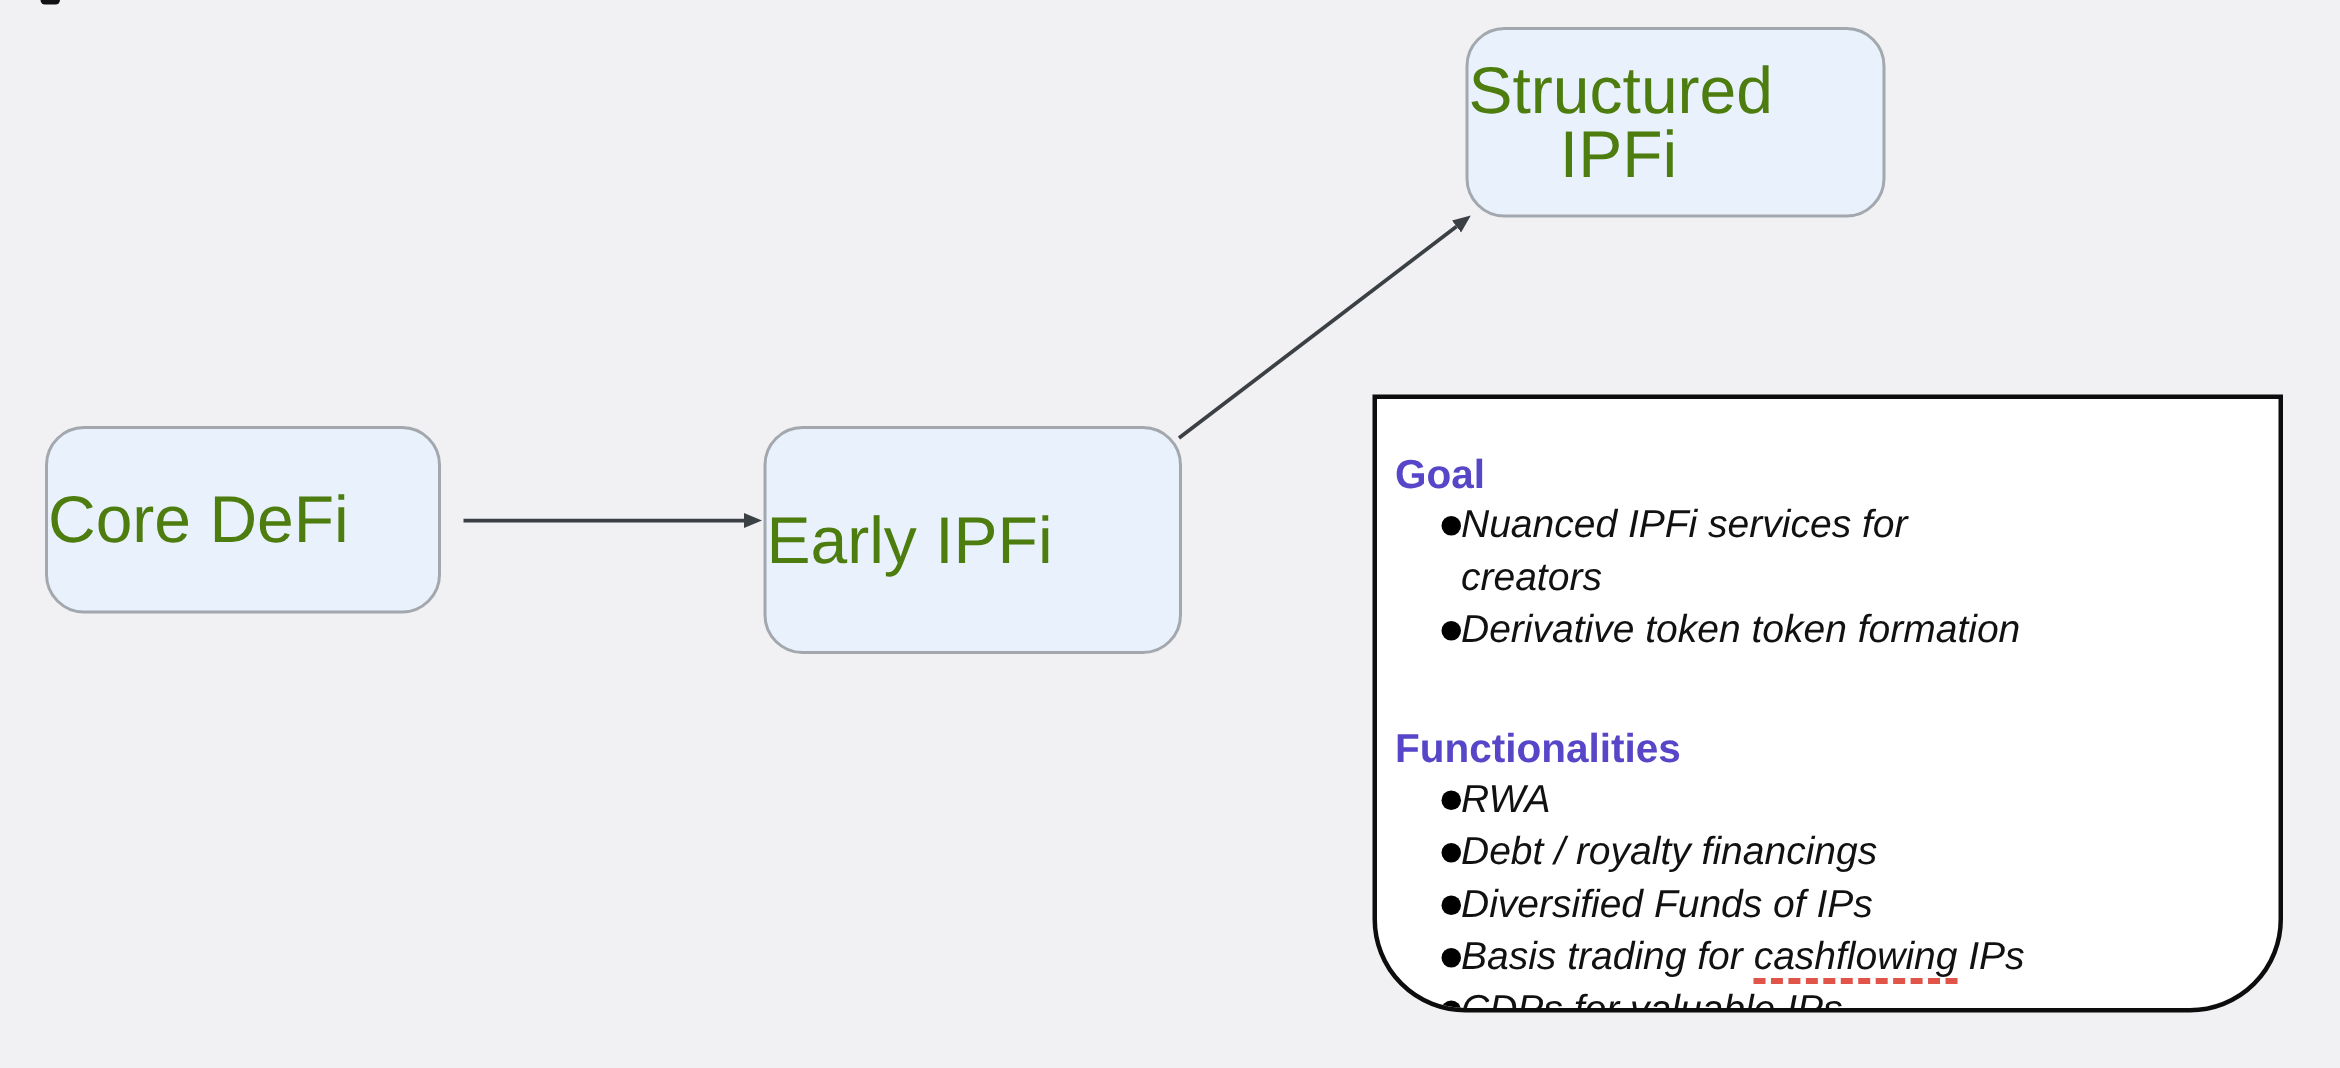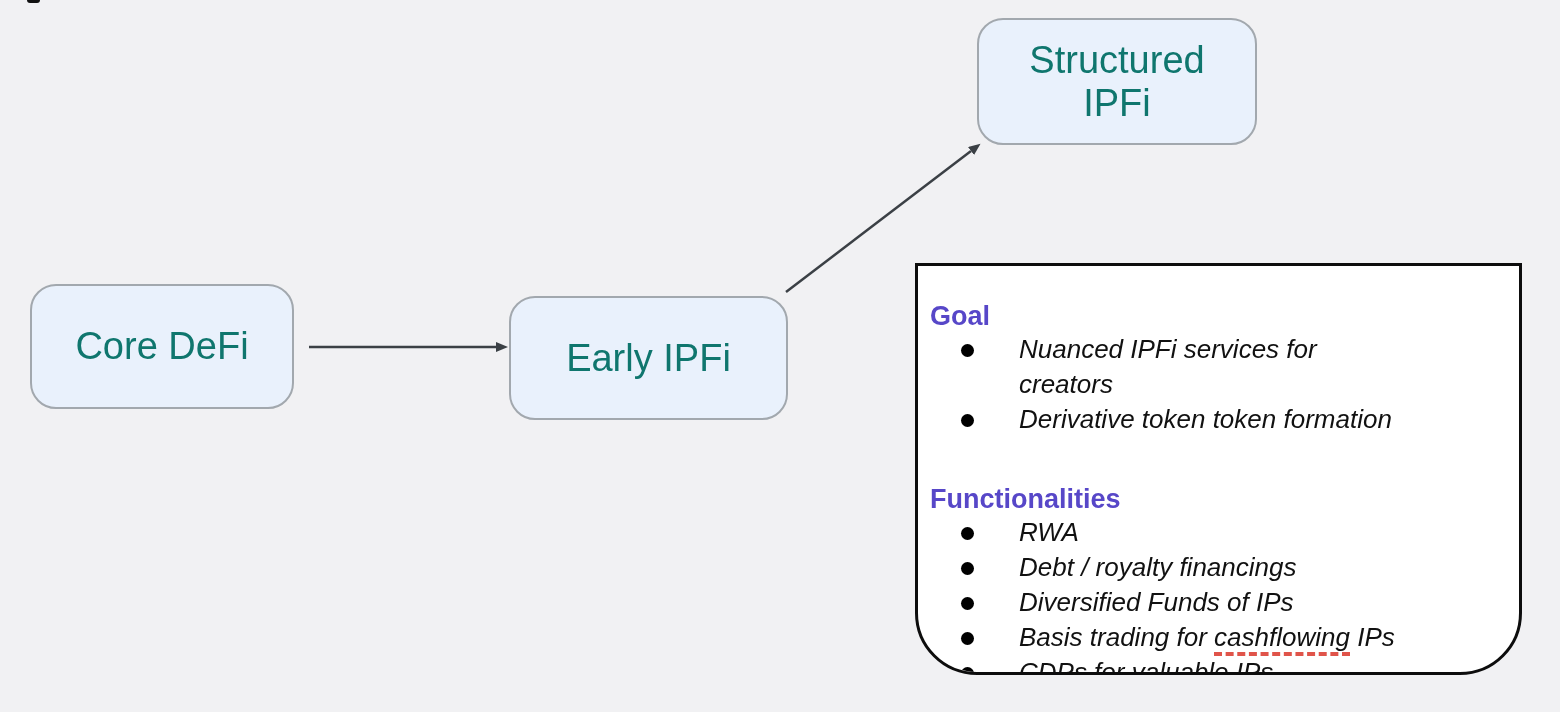--- a/index.html
+++ b/index.html
@@ -15,28 +15,27 @@
   }
 
   
   .node {
     position: absolute;
     background: #e9f1fc;
     border: 2px solid #a2a8ae;
     border-radius: 26px;
     display: flex;
     align-items: center;
-    justify-content: center;
-    color: #0f766e;
-    font-size: 38px;
+    color: #4d7c0f;
+    font-size: 44px;
     text-align: center;
   }
   .node .label { line-height: 43px; }
   #node-core       { left: 30px;  top: 284px; width: 264px; height: 125px; }
-  #node-early      { left: 509px; top: 296px; width: 279px; height: 124px; }
+  #node-early      { left: 509px; top: 284px; width: 279px; height: 152px; }
   #node-structured { left: 977px; top: 18px;  width: 280px; height: 127px; }
   #node-structured .label { max-width: 200px; }
 
   
   svg.arrows {
     position: absolute;
     left: 0; top: 0;
     width: 1560px; height: 712px;
     pointer-events: none;
   }
@@ -61,21 +60,20 @@
   .section + .section { margin-top: 46px; }
   .bullet { display: flex; align-items: flex-start; }
   .bullet .dot {
     flex: none;
     width: 13px; height: 13px;
     border-radius: 50%;
     background: #000;
     margin: 12px 0 0 31px;
   }
   .bullet .btext {
-    margin-left: 45px;
     max-width: 383px;
     font-style: italic;
     font-size: 26px;
     line-height: 35px;
   }
   .misspelled { border-bottom: 4px dashed #e0544a; padding-bottom: 0px; }
 
   
   .top-artifact {
     position: absolute;

